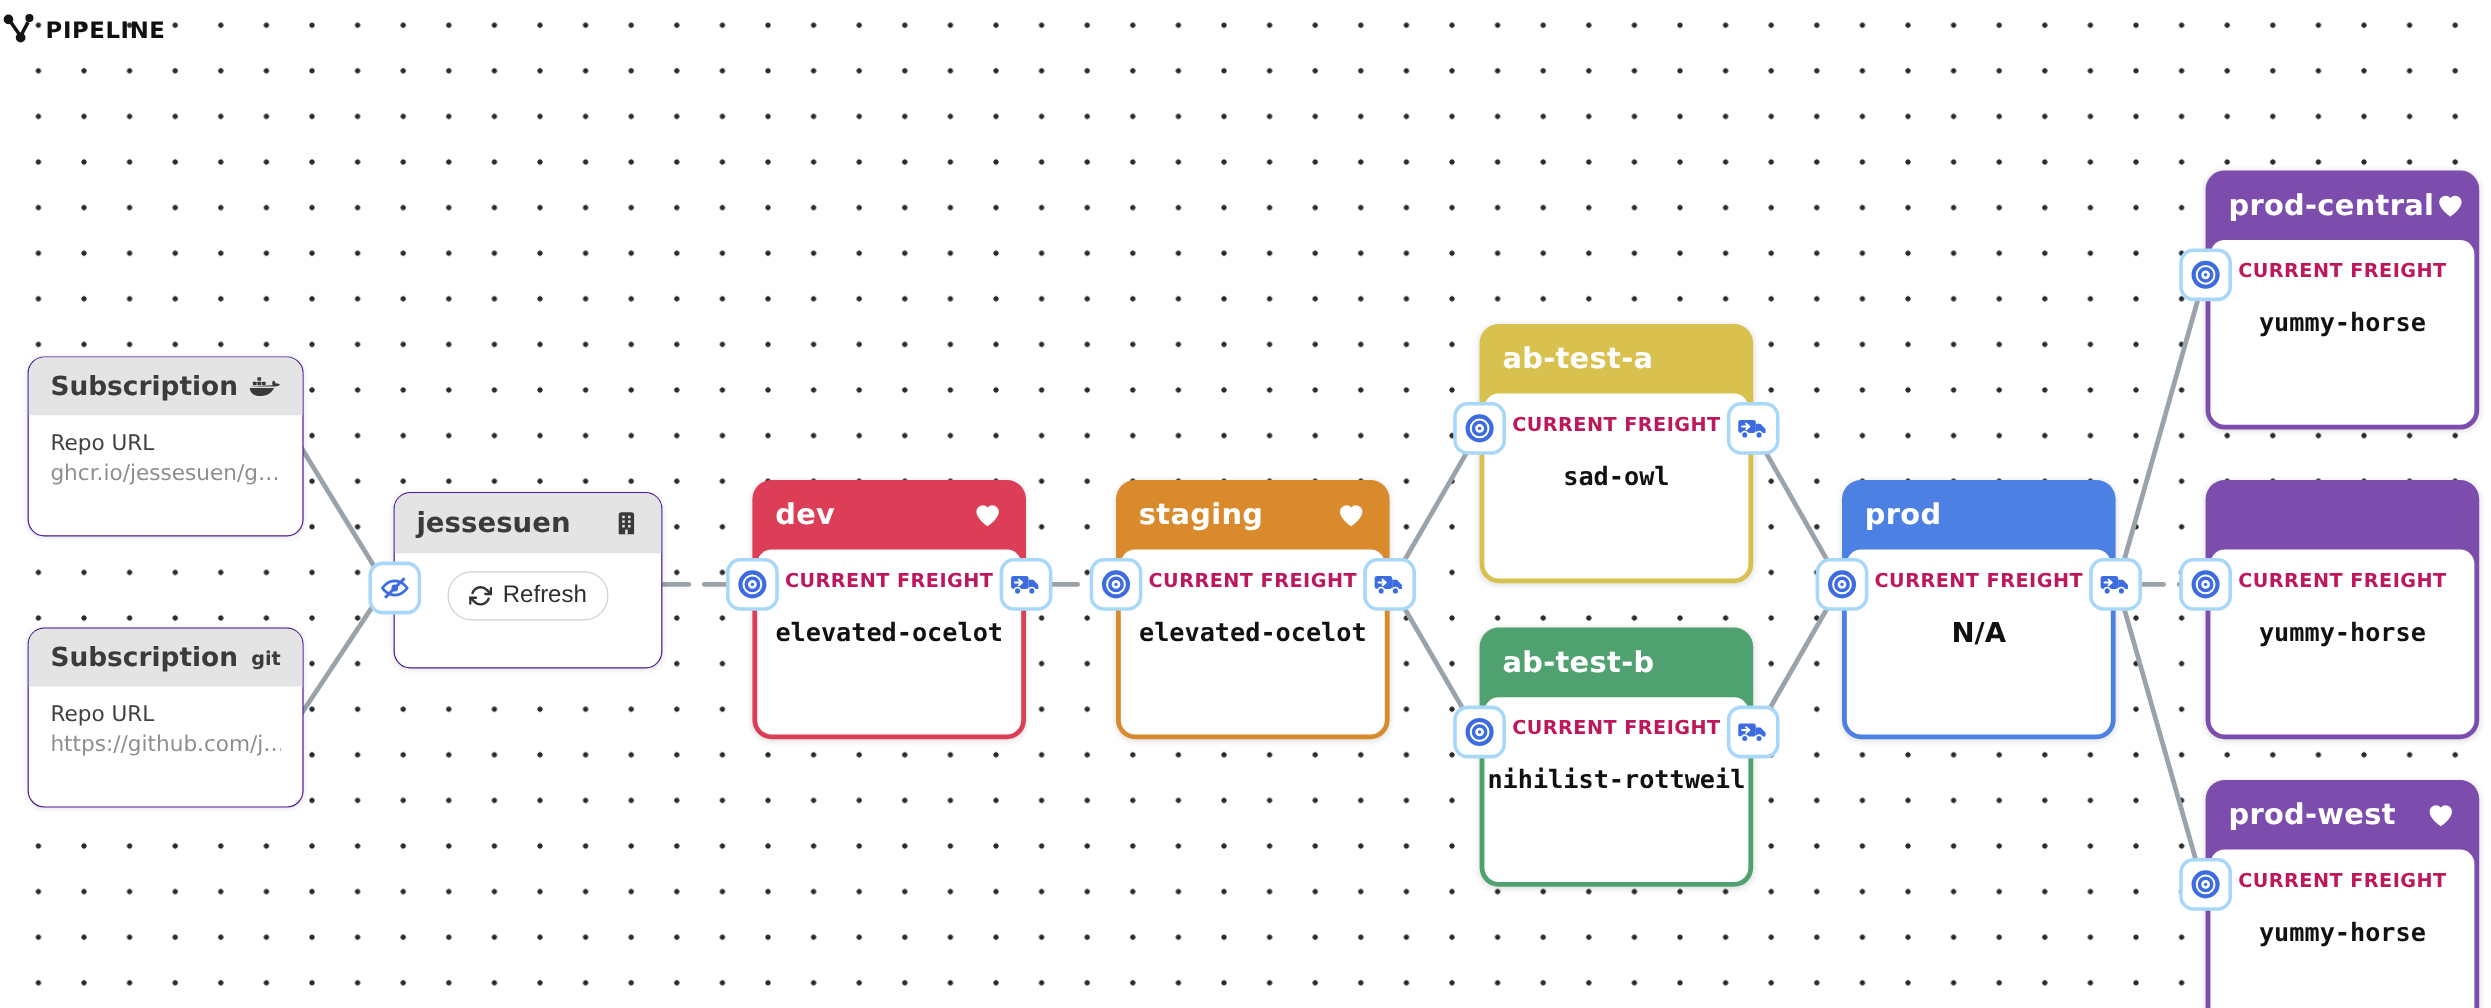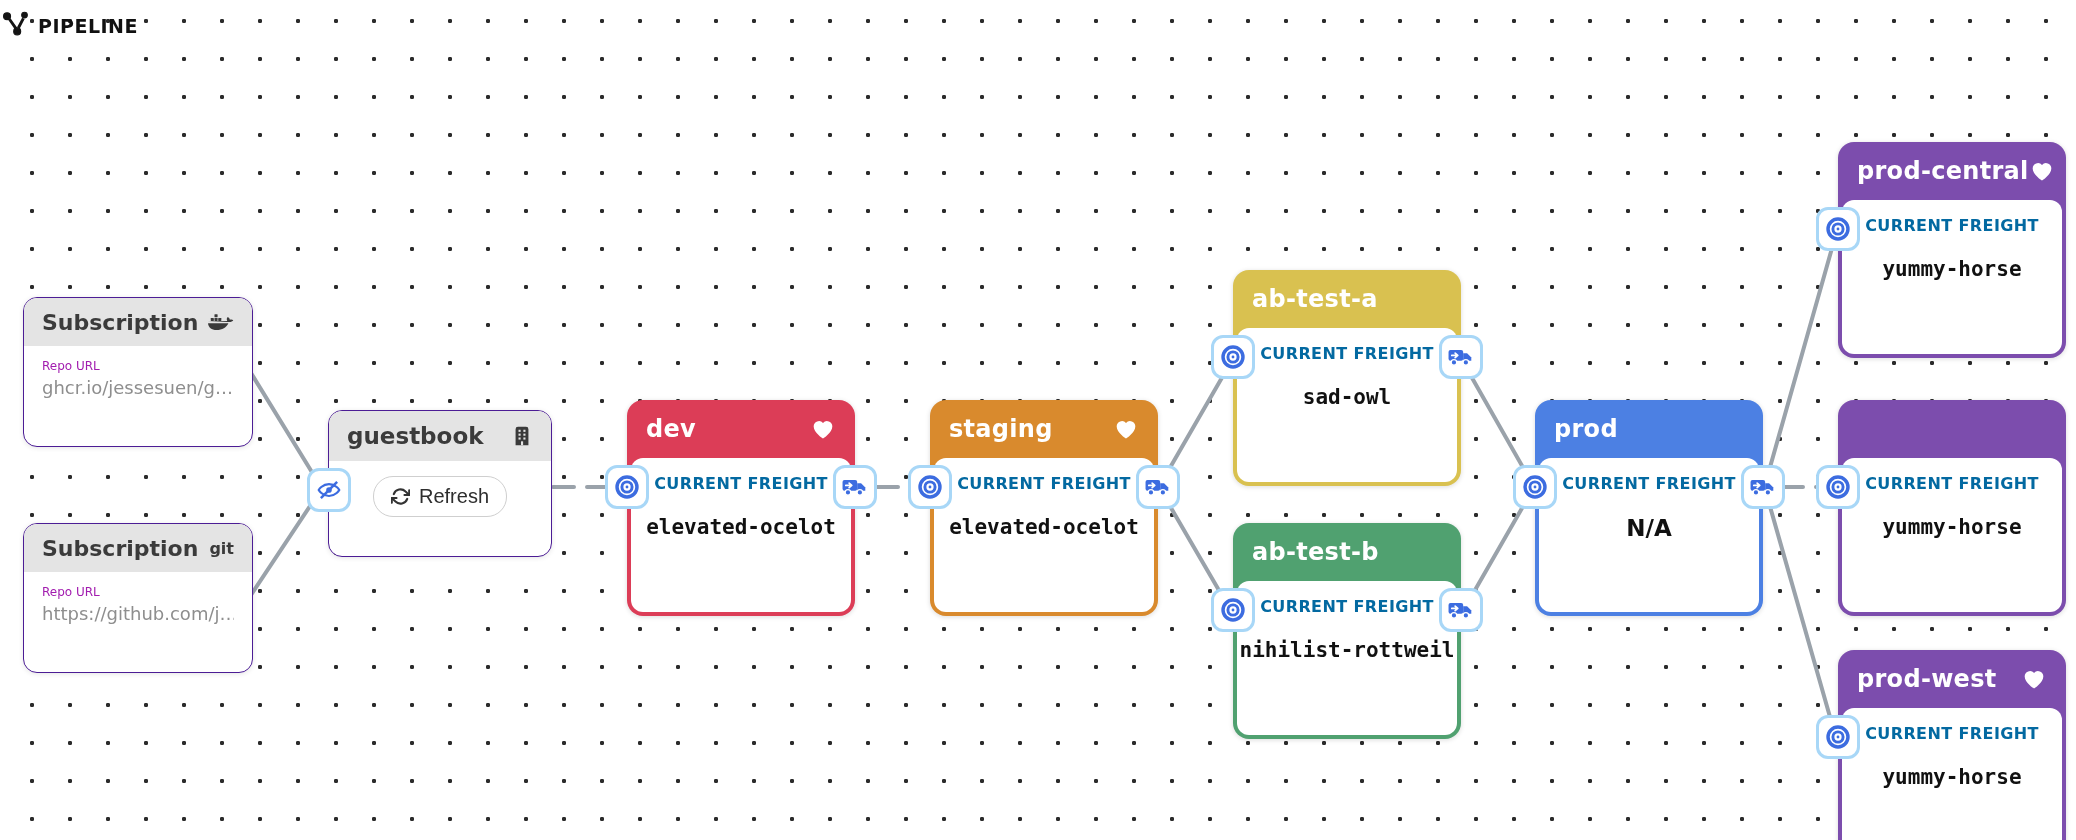--- a/index.html
+++ b/index.html
@@ -20,38 +20,38 @@
   .wire.dashed{stroke-dasharray:21 13;}
   
   .gray-card{position:absolute;width:228px;background:#fff;border-radius:14px;
     border:1px solid #4c1d95;box-shadow:0 1px 5px rgba(0,0,0,.10);z-index:2;}
   .gray-card .g-header{background:#e4e4e4;border-radius:13px 13px 0 0;height:48px;
     display:flex;align-items:center;justify-content:space-between;padding:0 18px;}
   .g-title{font-size:22px;font-weight:700;color:#3b3b3b;}
   .g-type{font-size:16px;font-weight:700;color:#3b3b3b;}
   .g-header svg{width:27px;height:22px;}
   .g-body{padding:13px 18px 10px;}
-  .repo-label{font-size:12px;color:#a21caf;margin-bottom:4px;}
+  .repo-label{font-size:18px;color:#404040;margin-bottom:4px;}
   .repo-url{font-size:18px;color:#8e8e8e;white-space:nowrap;overflow:hidden;}
   
   .wh-header svg{width:22px;height:22px;}
   .wh-body{display:flex;justify-content:center;padding:15px 0;}
   .refresh-btn{display:flex;align-items:center;gap:9px;background:#fff;border:1.5px solid #cfcfcf;
     border-radius:20px;padding:8px 17px;font-size:20px;color:#2e2e2e;cursor:pointer;}
   .refresh-btn svg{width:19px;height:19px;}
   
   .stage{position:absolute;width:228px;height:216px;background:var(--c);border-radius:16px;
     box-shadow:0 1px 5px rgba(0,0,0,.14);z-index:2;}
   .stage-header{height:58px;display:flex;align-items:center;justify-content:space-between;padding:0 19px;}
   .stage-name{color:#fff;font-size:24px;font-weight:800;letter-spacing:.3px;white-space:nowrap;}
   .heart{width:26px;height:26px;flex:0 0 auto;}
   .heart svg{width:26px;height:26px;display:block;}
   .stage-body{position:absolute;left:4px;right:4px;top:58px;bottom:4px;background:#fff;
     border-radius:12px;text-align:center;overflow:hidden;}
-  .freight-label{margin-top:16px;font-size:16px;font-weight:700;letter-spacing:.4px;color:#0369a1;}
+  .freight-label{margin-top:16px;font-size:16px;font-weight:700;letter-spacing:.4px;color:#be185d;}
   .freight-name{margin-top:22px;font-size:21px;font-weight:700;color:#111;
     font-family:"DejaVu Sans Mono","Liberation Mono",monospace;white-space:nowrap;}
   .freight-name.plain{font-family:"DejaVu Sans","Liberation Sans",sans-serif;font-size:23px;font-weight:800;}
   
   .chip{position:absolute;width:44px;height:44px;background:#fff;border:3px solid #a8d7f7;
     border-radius:12px;display:flex;align-items:center;justify-content:center;cursor:pointer;box-sizing:border-box;}
   .chip svg{width:26px;height:26px;display:block;}
   .chip.bullseye{left:-22px;top:65px;}
   .chip.truck{right:-22px;top:65px;}
   .chip.eye{left:-22px;top:57px;}
@@ -109,21 +109,21 @@
     <span class="g-type">git</span>
   </div>
   <div class="g-body">
     <div class="repo-label">Repo URL</div>
     <div class="repo-url">https://github.com/j…</div>
   </div>
 </div>
 
 <div class="gray-card" style="left:328px;top:410px;width:222px;height:145px;">
   <div class="g-header wh-header" style="height:50px;">
-    <span class="g-title" style="font-size:23px;">guestbook</span>
+    <span class="g-title" style="font-size:23px;">jessesuen</span>
     <svg viewBox="0 0 24 24" fill="#3a3a3a">
       <path d="M5 22V4.6A2.6 2.6 0 0 1 7.6 2h8.8A2.6 2.6 0 0 1 19 4.6V22z"></path>
       <g fill="#e4e4e4">
         <rect x="8.2" y="5.2" width="2.3" height="2.3"></rect>
           <rect x="13.5" y="5.2" width="2.3" height="2.3"></rect>
         <rect x="8.2" y="9.4" width="2.3" height="2.3"></rect>
           <rect x="13.5" y="9.4" width="2.3" height="2.3"></rect>
         <rect x="8.2" y="13.6" width="2.3" height="2.3"></rect>
           <rect x="13.5" y="13.6" width="2.3" height="2.3"></rect>
         <rect x="10.9" y="17.8" width="2.3" height="4.2"></rect>

